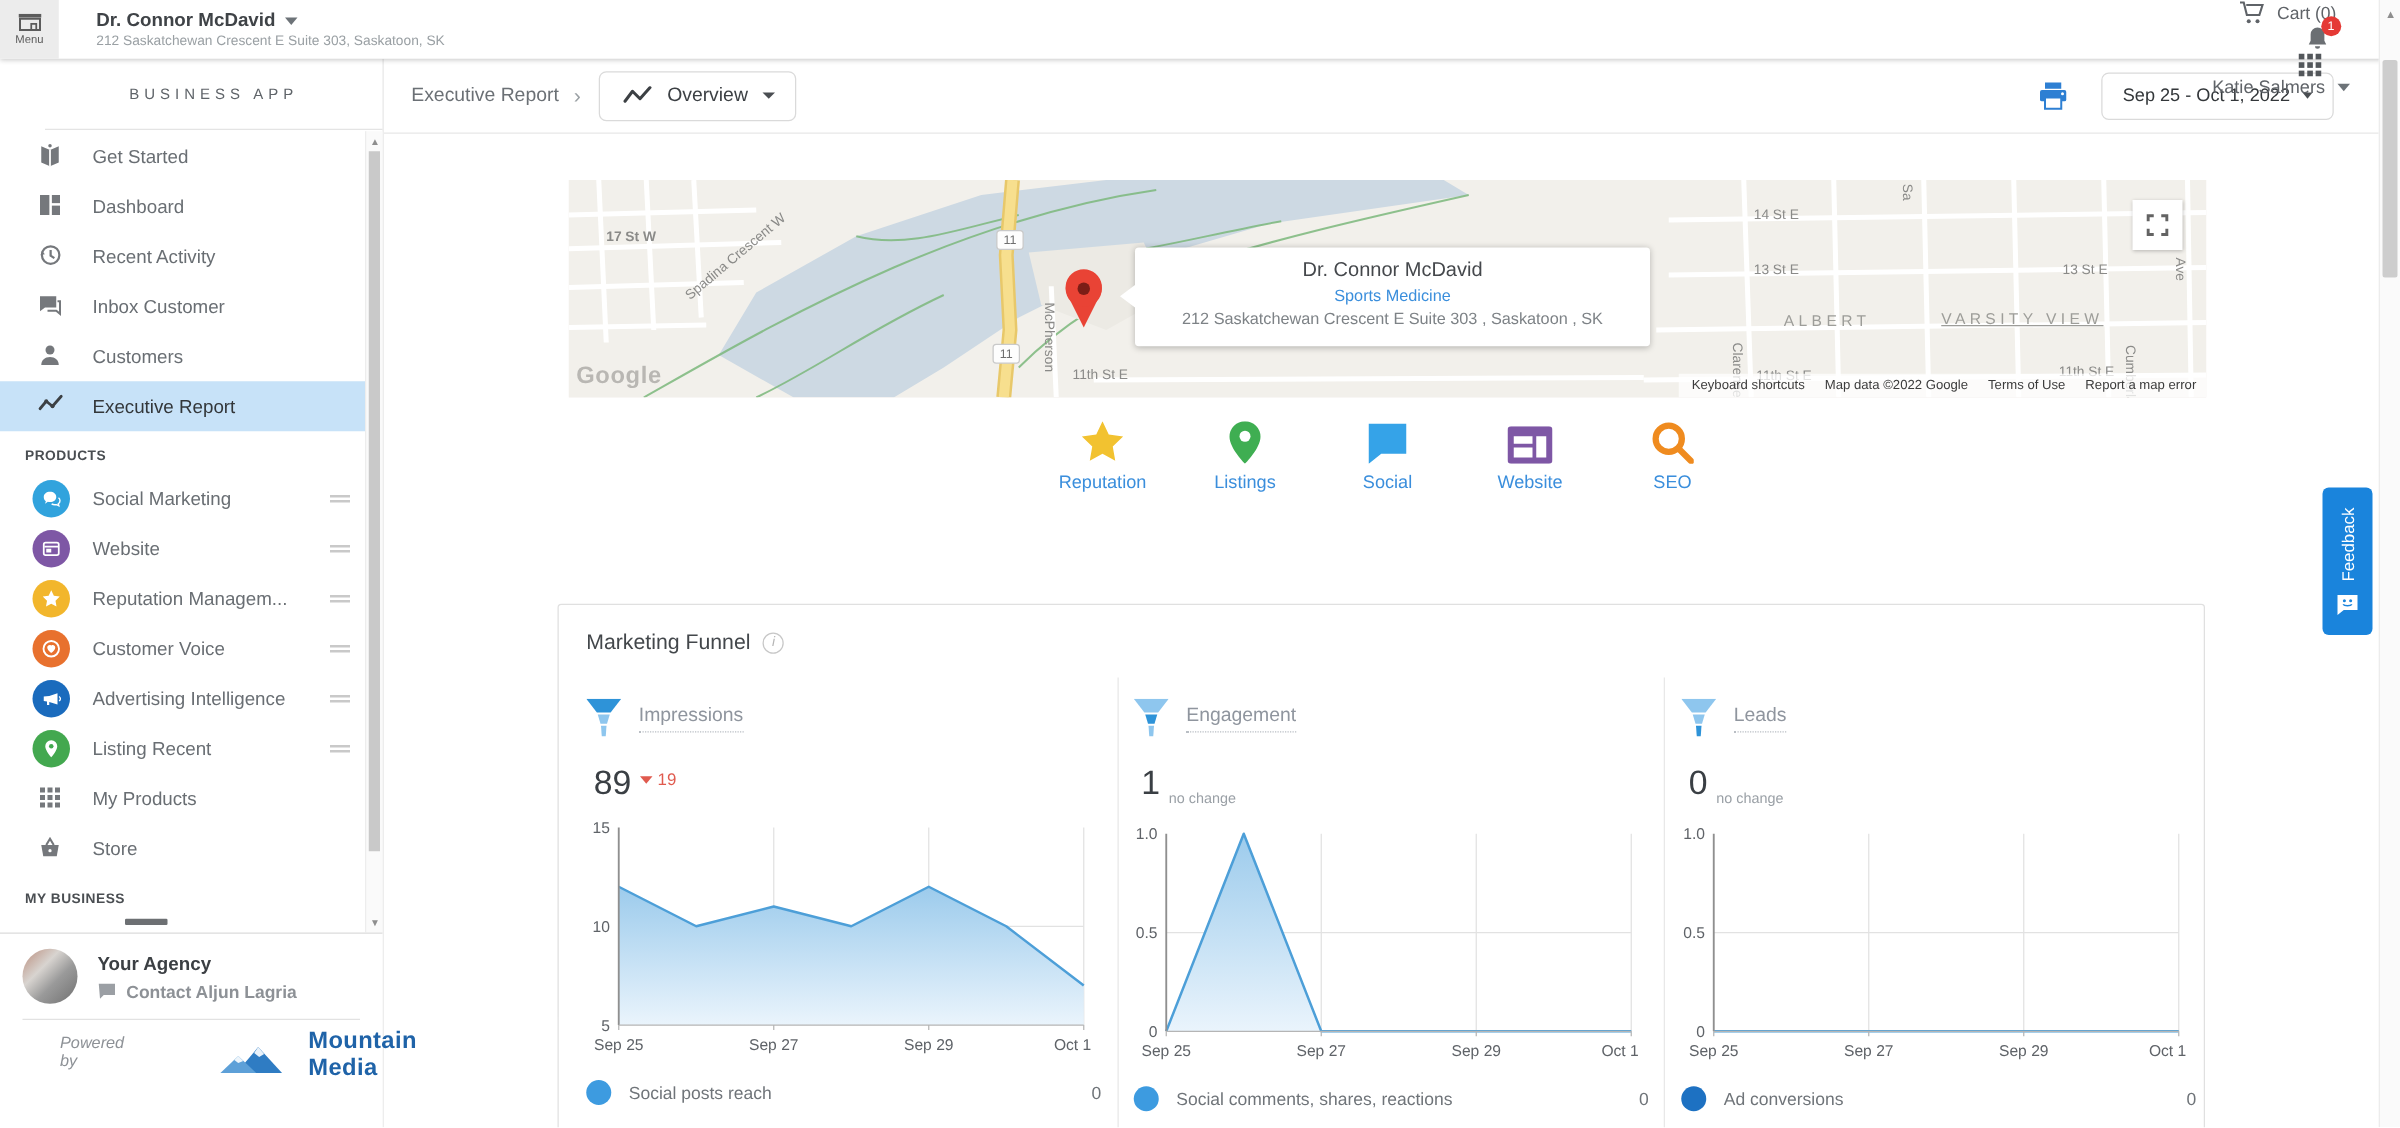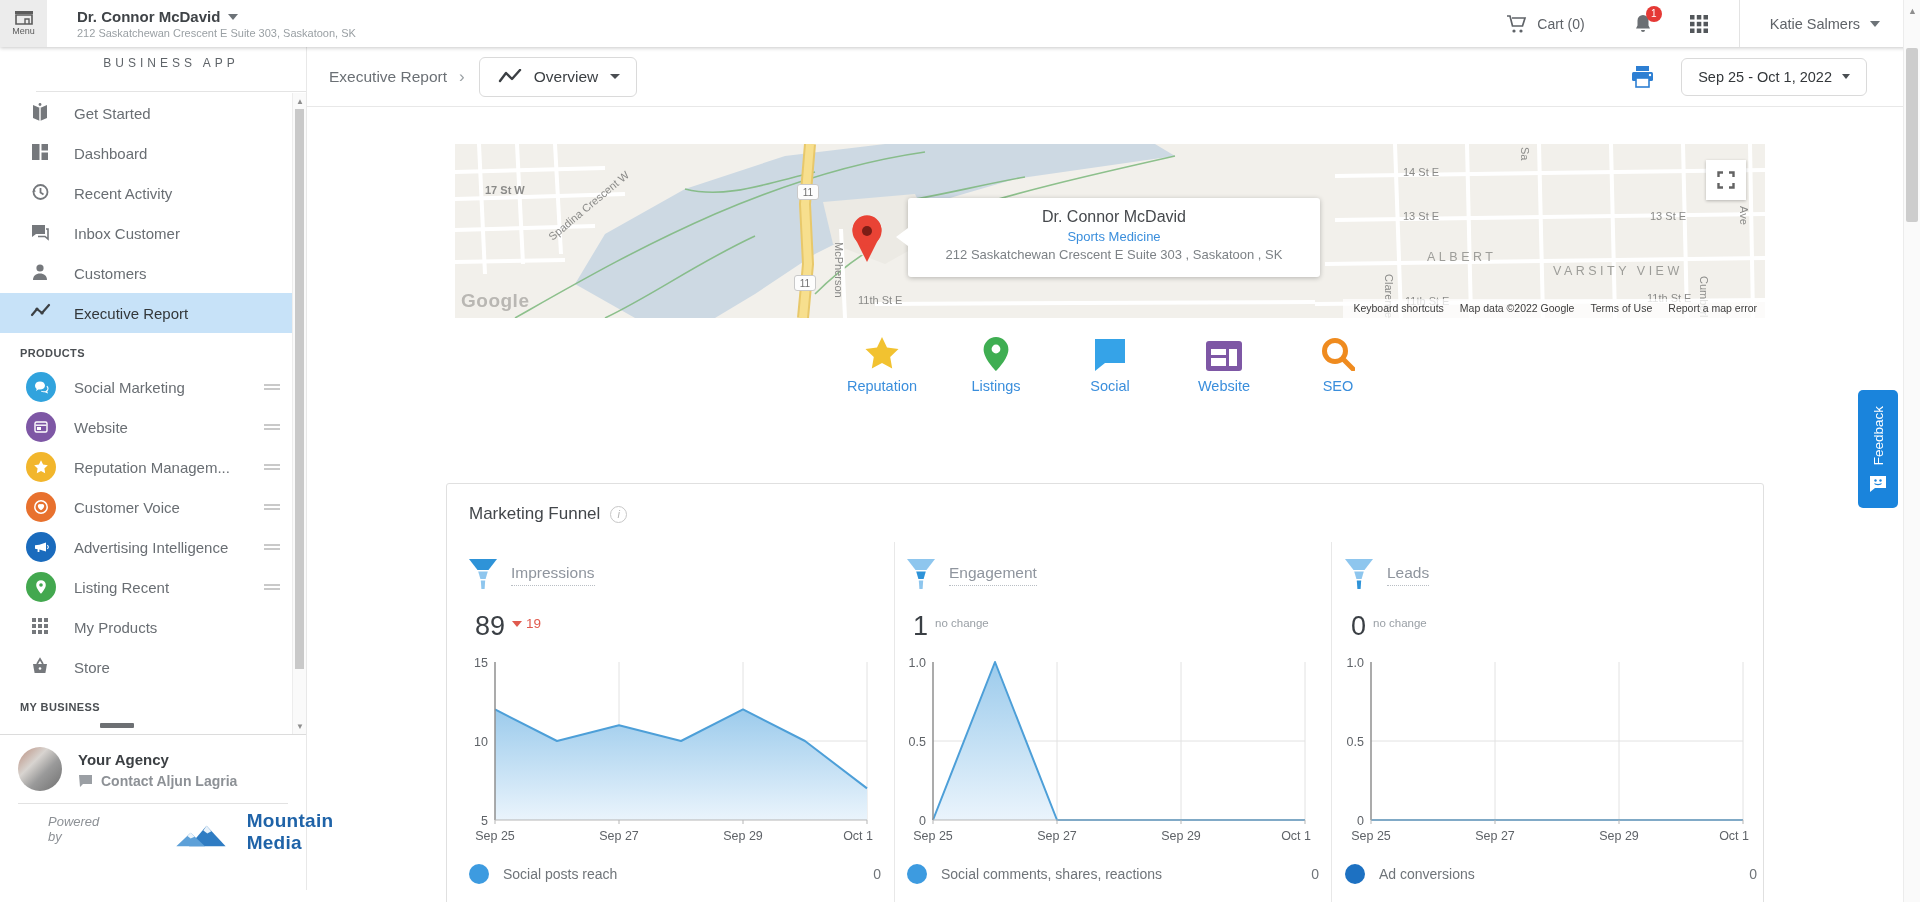--- a/index.html
+++ b/index.html
@@ -13,32 +13,32 @@
   .header { position:absolute; left:0; top:0; width:1920px; height:47px; background:#fff;
     box-shadow:0 1px 4px rgba(0,0,0,.22); z-index:50; display:flex; align-items:center; }
   .menu-tile { width:47px; height:47px; background:#ececec; display:flex; flex-direction:column;
     align-items:center; justify-content:center; gap:1px; cursor:pointer; }
   .menu-tile span { font-size:9px; color:#5c5c5c; }
   .biz { margin-left:30px; cursor:pointer; }
   .biz-name { display:flex; align-items:center; gap:8px; font-size:15px; color:#3f4347; font-weight:700; }
   .caret-down { width:0; height:0; border-left:5px solid transparent; border-right:5px solid transparent;
     border-top:6px solid #6d7378; }
   .biz-addr { font-size:11px; color:#9aa0a4; margin-top:2px; }
-  .header-right { margin-left:auto; display:flex; align-items:center; height:47px; }
+  .header-right { margin-left:auto; display:flex; align-items:center; height:47px;flex-direction:column; }
   .cart-btn { display:flex; align-items:center; gap:9px; color:#5f6368; font-size:14px; cursor:pointer; }
   .bell-wrap { position:relative; margin-left:48px; cursor:pointer; }
   .badge { position:absolute; top:-7px; right:-9px; width:16px; height:16px; border-radius:50%;
     background:#e53935; color:#fff; font-size:10px; display:flex; align-items:center; justify-content:center; }
   .apps-btn { margin-left:36px; cursor:pointer; }
   .hdr-divider { width:1px; height:47px; background:#e3e3e3; margin-left:30px; }
   .user-menu { display:flex; align-items:center; gap:10px; padding:0 40px 0 30px; font-size:14.5px;
     color:#5f6368; cursor:pointer; }
 
   
-  .sidebar { position:absolute; left:0; top:35px; width:307px; height:855px; background:#fff;
+  .sidebar { position:absolute; left:0; top:47px; width:307px; height:855px; background:#fff;
     border-right:1px solid #e8e8e8; z-index:40;padding-left:36px; }
   .app-title { height:57px; display:flex; align-items:center; justify-content:center; font-size:12px;
     letter-spacing:4px; color:#5f6469; border-bottom:1px solid #e4e4e4; }
   .nav { position:absolute; top:58px; left:0; right:14px; bottom:156px; overflow:hidden; }
   .nav-item { display:flex; align-items:center; height:40px; padding-left:30px; gap:22px;
     font-size:15px; color:#696e73; cursor:pointer; }
   .nav-item .nicon { width:22px; height:22px; color:#75787c; flex:0 0 22px; }
   .nav-item.active { background:#c7e2f8; color:#33373a; }
   .nav-item.active .nicon { color:#3c4click044; color:#3c4044; }
   .section-label { font-size:11px; font-weight:700; color:#4a4e52; letter-spacing:.4px;
@@ -129,21 +129,21 @@
   .col { position:absolute; top:75px; width:416px; }
   .funnel-head { display:flex; align-items:center; gap:14px; }
   .funnel-label { font-size:15.5px; color:#8f959e; border-bottom:1px dotted #b9bec4; padding-bottom:3px;
     cursor:pointer; }
   .stat-row { display:flex; align-items:flex-start; gap:7px; margin-top:22px; margin-left:6px; }
   .stat-val { font-size:27px; color:#3a3f44; line-height:1; }
   .delta-down { display:flex; align-items:center; gap:4px; margin-top:3px; }
   .tri-red { width:0; height:0; border-left:5px solid transparent; border-right:5px solid transparent;
     border-top:6px solid #e05a4e; }
   .delta-red { font-size:13.5px; color:#e05a4e; }
-  .nochange { font-size:11.5px; color:#9aa0a6; margin-top:4px; }
+  .nochange { font-size:11.5px; color:#9aa0a6; margin-top:20px; }
   .chart { margin-top:12px; }
   .legend-row { display:flex; align-items:center; gap:14px; margin-top:16px; padding-right:4px; }
   .legend-dot { width:20px; height:20px; border-radius:50%; flex:0 0 20px; }
   .legend-label { font-size:14px; color:#6f7479; flex:1; white-space:nowrap; }
   .legend-val { font-size:14px; color:#6f7479; }
 
   
   .feedback-tab { position:absolute; left:1858px; top:390px; width:40px; height:118px; background:#1a84dc;
     border-radius:5px; display:flex; flex-direction:column; align-items:center; justify-content:center;
     gap:10px; cursor:pointer; z-index:60; }
@@ -525,21 +525,21 @@
           <span class="maplabel" style="left: 30px; top: 40px; font-weight: bold;">17 St W</span>
           <span class="maplabel" style="left: 95px; top: 88px; transform: rotate(-40deg); transform-origin: left center;">Spadina Crescent W</span>
           <span class="maplabel vertical" style="left: 378px; top: 98px;">McPherson</span>
           <span class="maplabel" style="left: 403px; top: 150px;">11th St E</span>
           <span class="maplabel" style="left: 950px; top: 151px;">11th St E</span>
           <span class="maplabel" style="left: 1192px; top: 148px;">11th St E</span>
           <span class="maplabel" style="left: 948px; top: 22px;">14 St E</span>
           <span class="maplabel" style="left: 948px; top: 66px;">13 St E</span>
           <span class="maplabel" style="left: 1195px; top: 66px;">13 St E</span>
           <span class="maplabel district" style="left: 972px; top: 106px;">ALBERT</span>
-          <span class="maplabel district" style="left: 1098px; top: 120px;">VARSITY VIEW</span>
+          <span class="maplabel district" style="left: 1098px; top: 104px; text-decoration: underline;">VARSITY VIEW</span>
           <span class="maplabel vertical" style="left: 928px; top: 130px;">Clarence</span>
           <span class="maplabel vertical" style="left: 1243px; top: 132px;">Cumberland</span>
           <span class="maplabel vertical" style="left: 1283px; top: 62px;">Ave</span>
           <span class="maplabel vertical" style="left: 1064px; top: 3px;">Sa</span>
           <span class="maplabel shield" style="left: 342px; top: 40px;">11</span>
           <span class="maplabel shield" style="left: 339px; top: 131px;">11</span>
         </div>
 
       <div class="info-card">
         <div class="ic-title">Dr. Connor McDavid</div>

